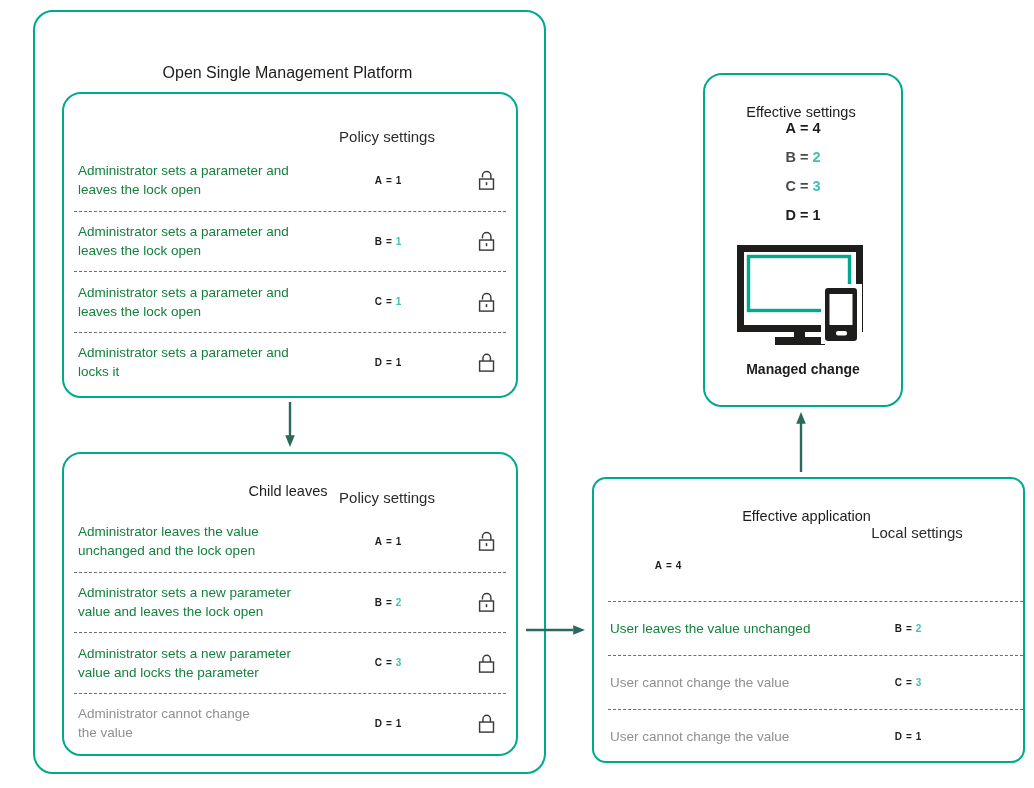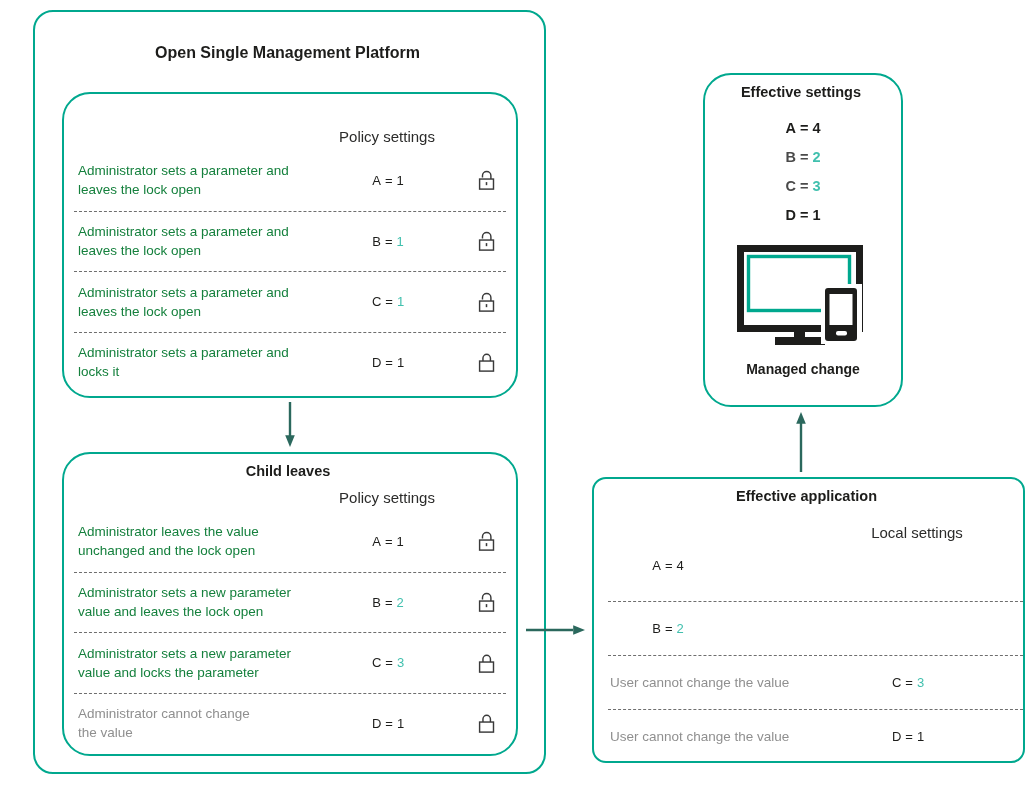--- a/index.html
+++ b/index.html
@@ -1,41 +1,41 @@
 <!DOCTYPE html>
 <html><head>
 <meta charset="utf-8">
 <style>
   html,body{margin:0;padding:0;background:#ffffff;}
   body{font-family:"Liberation Sans",sans-serif;color:#1d1d1b;}
   .stage{position:relative;width:1034px;height:788px;background:#fff;overflow:hidden;}
 
-  .panel{position:absolute;border:2px solid #00A88E;border-radius:28px;background:#fff;box-sizing:border-box;}
-  .panel-title{position:absolute;left:0;right:4px;text-align:center;font-weight:bold;font-size:14.5px;color:#1d1d1b;}
+  .panel{position:absolute;border:2px solid #00A88E;border-radius:19px;background:#fff;box-sizing:border-box;}
+  .panel-title{position:absolute;left:0;right:4px;text-align:center;font-weight:normal;font-size:14.5px;color:#1d1d1b;margin-top:20px;}
   .col-header{position:absolute;font-size:15px;color:#2b2b2a;text-align:center;}
 
   
   #platform{left:33px;top:10px;width:513px;height:764px;border-radius:20px;}
   #platform .panel-title{top:32px;font-size:16px;}
 
   
   #parent{left:62px;top:92px;width:456px;height:306px;}
   #child{left:62px;top:452px;width:456px;height:304px;}
   #parent .panel-title,#child .panel-title{top:9px;}
   #parent .col-header{top:34px;left:253px;width:140px;}
   #child .col-header{top:35px;left:253px;width:140px;}
 
   .rows{position:absolute;left:10px;right:10px;}
   #parent .rows{top:56px;}
   #child .rows{top:57px;}
   .prow{display:flex;align-items:center;height:60.5px;box-sizing:border-box;}
   .prow + .prow{border-top:1px dashed #6e6e6e;}
   .desc{width:264px;margin-left:4px;font-size:13.5px;line-height:19px;color:#15803d;white-space:pre-line;}
   .desc.muted{color:#8f8f8f;}
-  .val{width:92px;text-align:center;font-size:13px;font-weight:normal;color:#1d1d1b;white-space:nowrap;}
+  .val{width:92px;text-align:center;font-size:10px;font-weight:bold;color:#1d1d1b;white-space:nowrap;}
   .val .eq{margin:0 4px;}
   .val .num.teal{color:#41C0AE;}
   .lock{width:24px;margin-left:40px;display:flex;align-items:center;justify-content:center;}
 
   
   #kasp{left:592px;top:477px;width:433px;height:286px;border-radius:14px;}
   #kasp .panel-title{top:9px;}
   #kasp .col-header{top:45px;left:248px;width:150px;}
   #kasp .rows{left:14px;right:0;top:68px;}
   #kasp .prow{height:54px;padding-right:55px;}
@@ -184,20 +184,21 @@
   <div class="panel" id="kasp">
     <div class="panel-title">Effective application</div>
     <div class="col-header">Local settings</div>
     <div class="rows">
 
       <div class="prow raise">
         <div class="val"><span class="p">A</span><span class="eq">=</span><span class="num">4</span></div>
       </div>
 
       <div class="prow">
+        <div class="desc">User leaves the value unchanged</div>
         <div class="val"><span class="p">B</span><span class="eq">=</span><span class="num teal">2</span></div>
       </div>
 
       <div class="prow">
         <div class="desc muted">User cannot change the value</div>
         <div class="val"><span class="p">C</span><span class="eq">=</span><span class="num teal">3</span></div>
       </div>
 
       <div class="prow">
         <div class="desc muted">User cannot change the value</div>

